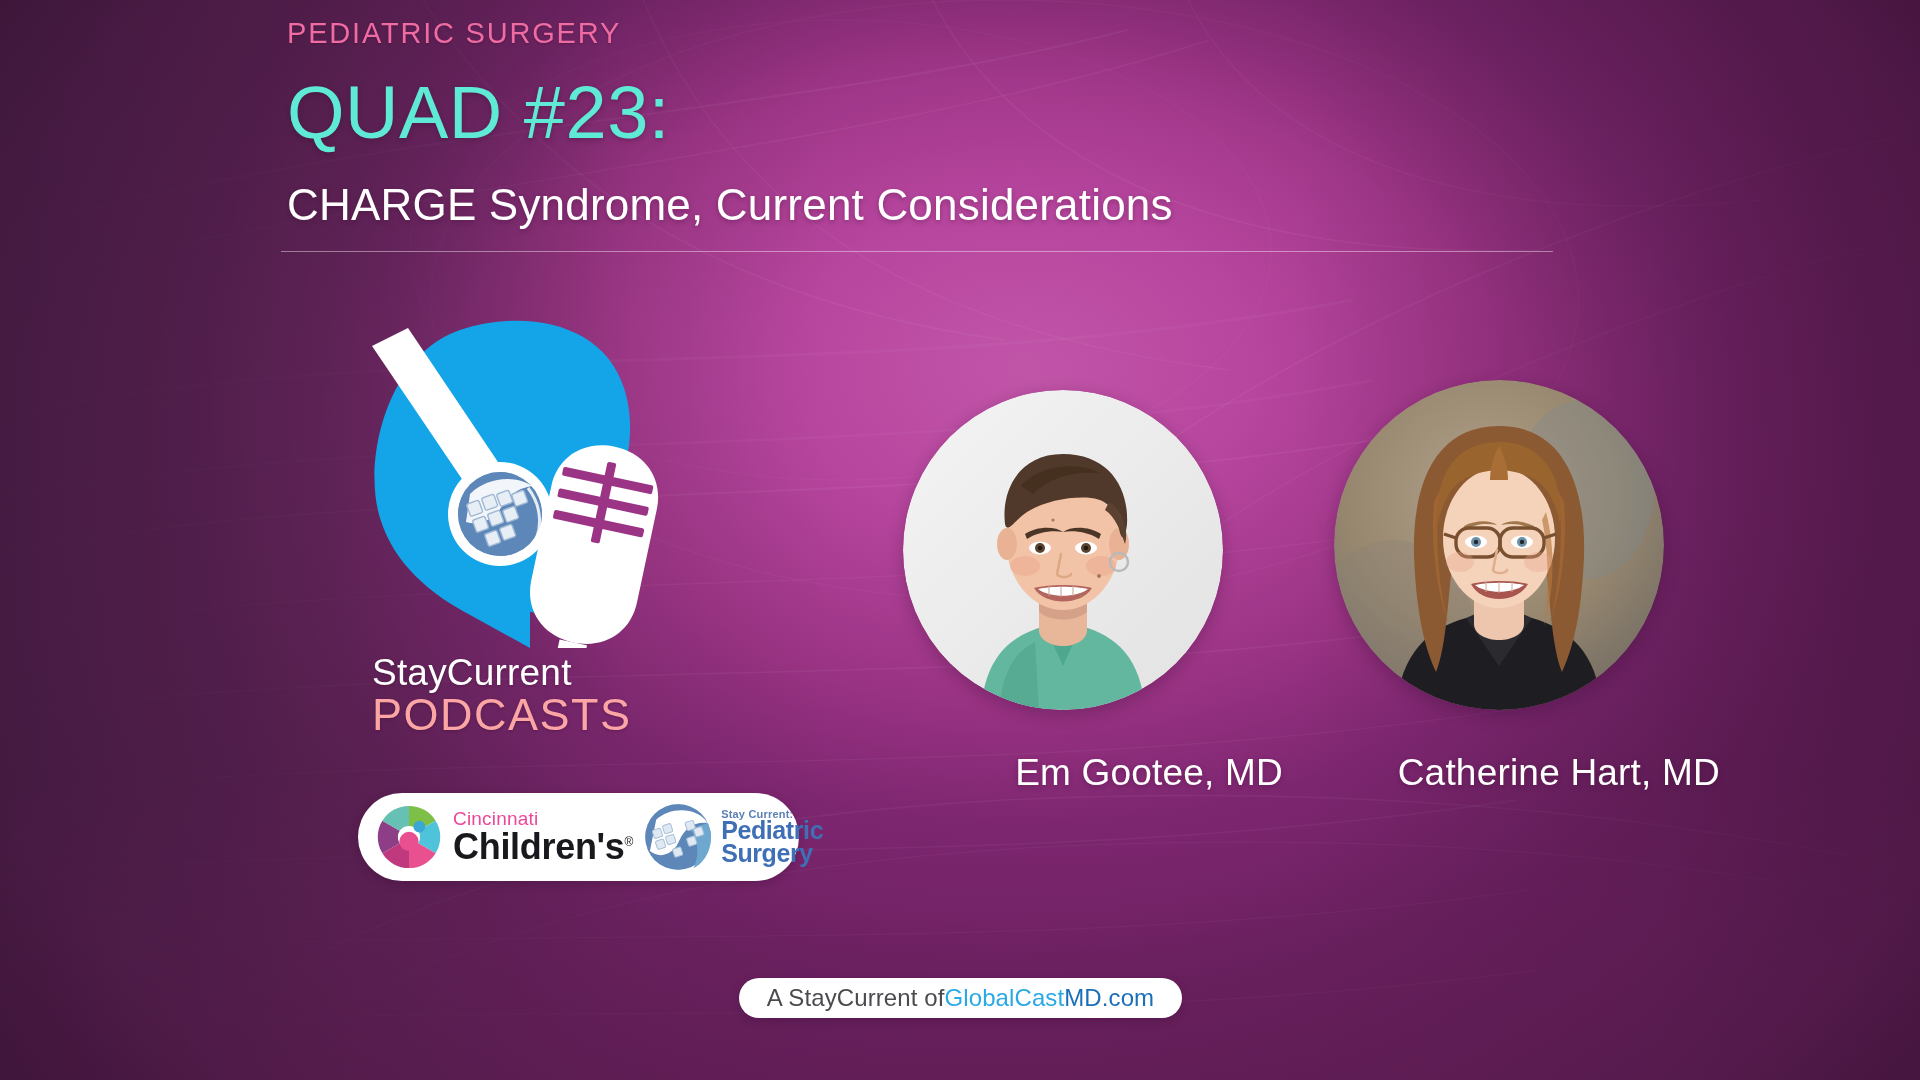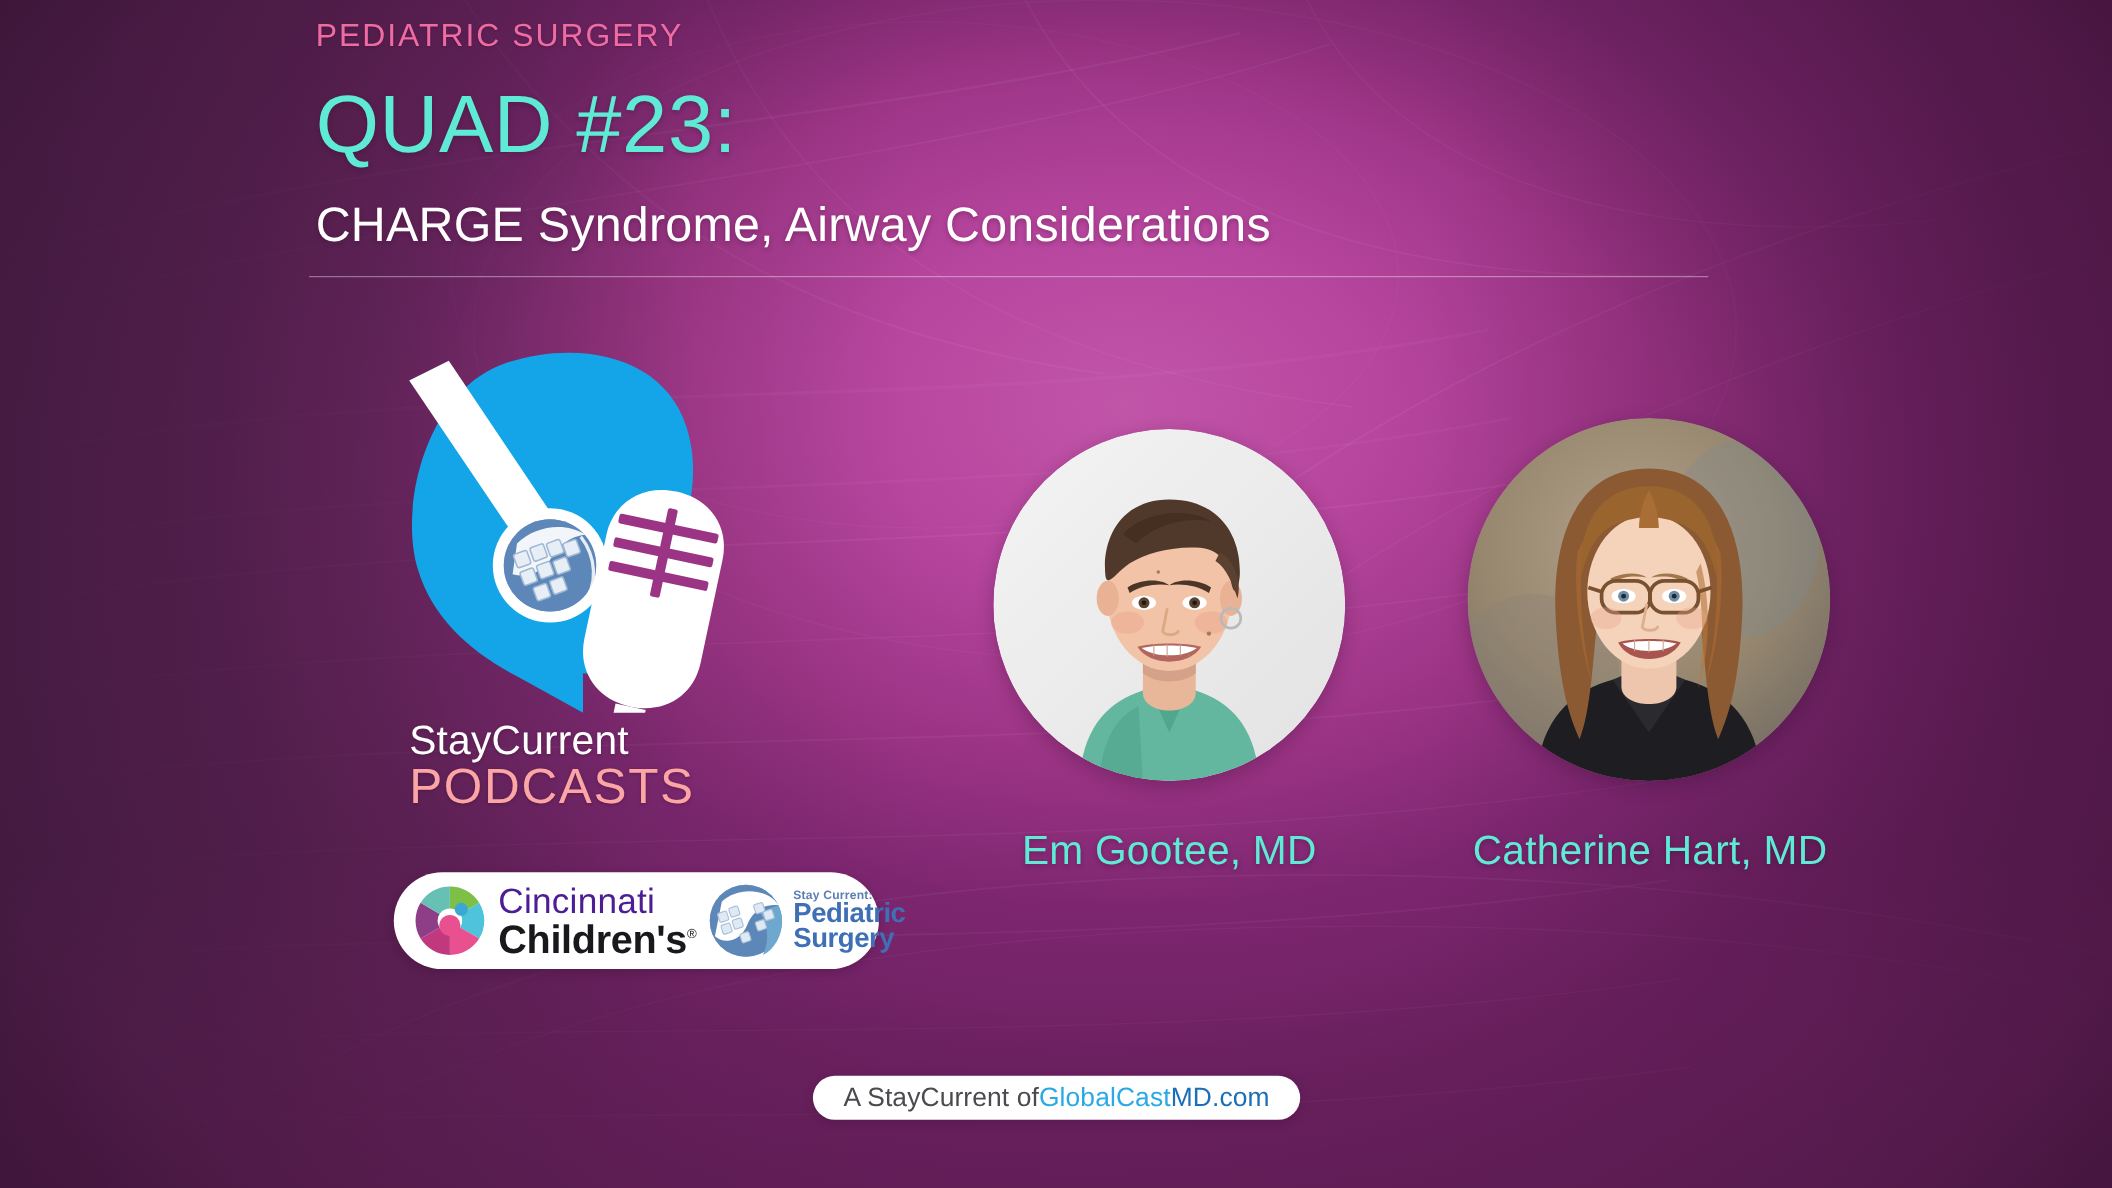--- a/index.html
+++ b/index.html
@@ -76,39 +76,39 @@
 
   
   .cchmc{
     position:absolute;left:358px;top:793px;width:441px;height:88px;
     background:#ffffff;border-radius:44px;
     box-shadow:0 3px 9px rgba(50,12,46,.28);
     display:flex;align-items:center;
   }
   .cchmc-mark{width:74px;height:74px;margin-left:14px;flex:0 0 auto;}
   .cchmc-words{margin-left:7px;line-height:1;flex:0 0 auto;}
-  .cchmc-l1{font-size:32px;color:#4c1d95;letter-spacing:.2px;}
+  .cchmc-l1{font-size:19px;color:#ec4899;letter-spacing:.2px;}
   .cchmc-l2{font-size:36px;color:#19191d;font-weight:bold;letter-spacing:-.3px;margin-top:1px;}
   .cchmc-reg{font-size:12px;vertical-align:super;font-weight:normal;}
   .sc-globe{width:78px;height:78px;margin-left:6px;flex:0 0 auto;}
   .sc-words{margin-left:4px;line-height:1;flex:0 0 auto;}
   .sc-l0{font-size:11px;color:#5b7fb4;font-weight:bold;letter-spacing:.2px;}
   .sc-l1,.sc-l2{font-size:25px;color:#3f6fb5;font-weight:bold;letter-spacing:-.4px;margin-top:-2px;}
 
   
   .head{
     position:absolute;border-radius:50%;overflow:hidden;
     box-shadow:0 5px 16px rgba(50,12,46,.30);
   }
   .head svg{display:block;}
   .head1{left:903px;top:390px;width:320px;height:320px;}
   .head2{left:1334px;top:380px;width:330px;height:330px;}
   .hname{
-    position:absolute;color:#5eead4;font-size:37px;letter-spacing:.2px;
-    text-shadow:0 2px 5px rgba(60,12,50,.38);text-align:center;
+    position:absolute;color:#ffffff;font-size:37px;letter-spacing:.2px;
+    text-shadow:0 2px 5px rgba(60,12,50,.38);text-align:right;
   }
   .hname1{left:843px;top:752px;width:440px;}
   .hname2{left:1280px;top:752px;width:440px;}
 
   
   .footer{
     position:absolute;left:739px;top:978px;width:443px;height:40px;
     background:#ffffff;border-radius:20px;
     box-shadow:0 3px 8px rgba(50,12,46,.26);
     display:flex;align-items:center;justify-content:center;
@@ -153,21 +153,21 @@
       </g>
     </svg>
   </div>
   <div class="bg-dark-left"></div>
   <div class="bg-dark-right"></div>
   <div class="bg-bottomwave"></div>
   <div class="bg-vign"></div>
 
   <div class="eyebrow">PEDIATRIC SURGERY</div>
   <div class="title">QUAD #23:</div>
-  <div class="subtitle">CHARGE Syndrome, Airway Considerations</div>
+  <div class="subtitle">CHARGE Syndrome, Current Considerations</div>
   <div class="rule"></div>
 
   <div class="podlogo">
     <svg width="420" height="330" viewBox="0 0 420 330" xmlns="http://www.w3.org/2000/svg">
 
       <g>
         <path fill="#13A5E8" d="M108,12 C175,-10 252,6 272,70 C284,108 276,140 268,168
           C262,190 268,196 280,200 C292,204 292,212 282,216 C272,220 266,222 266,230
           C266,240 276,244 270,252 C264,260 246,258 238,266 C232,272 234,282 228,288
           C220,296 196,296 178,294 L178,330 L120,298

